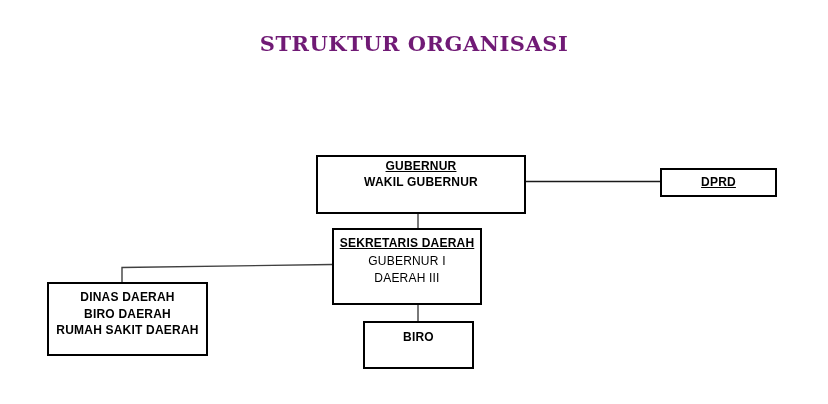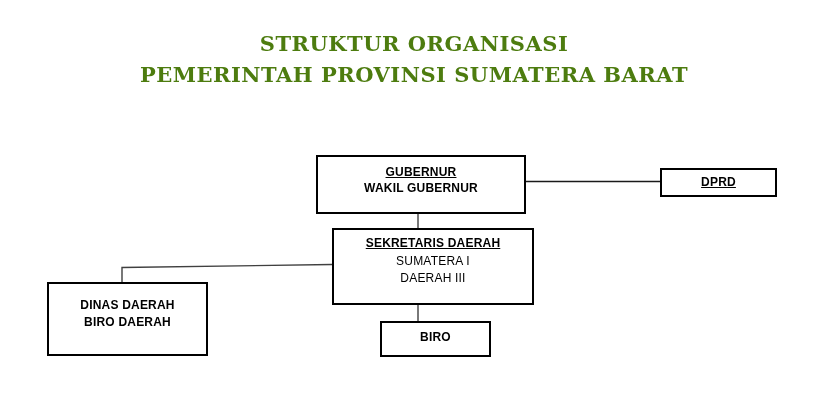--- a/index.html
+++ b/index.html
@@ -20,21 +20,21 @@
     position: absolute;
     left: 0;
     top: 28px;
     width: 828px;
     text-align: center;
     font-family: "DejaVu Serif", "Liberation Serif", serif;
     font-weight: bold;
     font-size: 21px;
     line-height: 31px;
     letter-spacing: 0.5px;
-    color: #4d7c0f;
+    color: #701a75;
   }
   .connectors {
     position: absolute;
     left: 0;
     top: 0;
     width: 828px;
     height: 404px;
   }
   .org-box {
     position: absolute;
@@ -45,84 +45,84 @@
     font-size: 12px;
     font-weight: bold;
     letter-spacing: 0.2px;
   }
   .org-box .heading {
     text-decoration: underline;
   }
   .box-gubernur {
     left: 316px; top: 155px;
     width: 210px; height: 59px;
-    padding-top: 7px;
+    padding-top: 1px;
     line-height: 16px;
   }
   .box-dprd {
     left: 660px; top: 168px;
     width: 117px; height: 29px;
     line-height: 25px;
     text-decoration: underline;
   }
   .box-sekretaris {
     left: 332px; top: 228px;
-    width: 202px; height: 77px;
+    width: 150px; height: 77px;
     padding-top: 5px;
     line-height: 17.5px;
   }
   .box-sekretaris .sub-item {
     font-weight: normal;
   }
   .box-dinas {
     left: 47px; top: 282px;
     width: 161px; height: 74px;
-    padding-top: 13px;
+    padding-top: 5px;
     line-height: 16.5px;
   }
   .box-biro {
-    left: 380px; top: 321px;
-    width: 111px; height: 36px;
+    left: 363px; top: 321px;
+    width: 111px; height: 48px;
     line-height: 29px;
   }
 </style>
 </head>
 <body>
 
 <div class="stage">
 
   <div class="chart-title">
     <div>STRUKTUR ORGANISASI</div>
-    <div>PEMERINTAH PROVINSI SUMATERA BARAT</div>
   </div>
 
   <svg class="connectors" viewBox="0 0 828 404" xmlns="http://www.w3.org/2000/svg">
     <line x1="526" y1="181.5" x2="660" y2="181.5" stroke="#1a1a1a" stroke-width="1.5"></line>
     <line x1="418" y1="214" x2="418" y2="228" stroke="#404040" stroke-width="1.4"></line>
     <line x1="418" y1="305" x2="418" y2="321" stroke="#404040" stroke-width="1.4"></line>
     <polyline points="332,264.5 122,267.5 122,282" fill="none" stroke="#404040" stroke-width="1.4"></polyline>
   </svg>
 
   <div class="org-box box-gubernur">
     <div class="heading">GUBERNUR</div>
     <div>WAKIL GUBERNUR</div>
   </div>
 
   <div class="org-box box-dprd">
     <span>DPRD</span>
   </div>
 
   <div class="org-box box-sekretaris">
     <div class="heading">SEKRETARIS DAERAH</div>
-    <div class="sub-item">SUMATERA I</div>
+    <div class="sub-item">GUBERNUR I</div>
     <div class="sub-item">DAERAH III</div>
   </div>
 
   <div class="org-box box-dinas">
     <div>DINAS DAERAH</div>
     <div>BIRO DAERAH</div>
+    <div>RUMAH SAKIT DAERAH</div>
   </div>
 
   <div class="org-box box-biro">
     <span>BIRO</span>
   </div>
 
 </div>
 
 </body></html>

